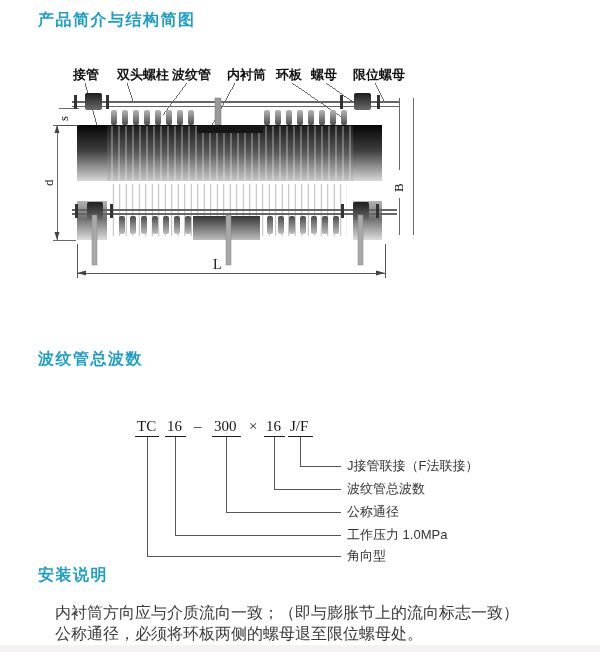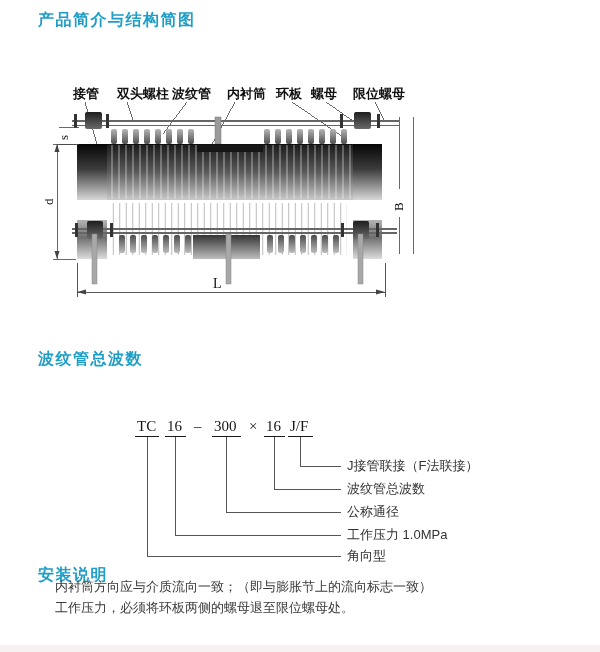--- a/index.html
+++ b/index.html
@@ -9,25 +9,25 @@
     position:relative;overflow:hidden;
   }
   .page{position:absolute;inset:0;background:#ffffff;padding-left:12px;}
   .sec-title{
     position:absolute;left:38px;
     font-size:16px;font-weight:bold;color:#1e9ec6;letter-spacing:1.5px;
   }
   #title-intro{top:10px;}
   #title-code{top:349px;}
   #title-install{top:565px;text-align:center;}
-  #diagram-wrap{position:absolute;left:45px;top:77px;width:420px;height:230px;}
+  #diagram-wrap{position:absolute;left:45px;top:58px;width:420px;height:230px;}
   #code-wrap{position:absolute;left:0;top:376px;width:600px;height:155px;margin-top:38px;}
   .install-text{
-    position:absolute;left:55px;top:576px;width:500px;
-    font-size:13px;line-height:21px;color:#3a3a3a;
+    position:absolute;left:55px;top:602px;width:500px;
+    font-size:16px;line-height:21px;color:#3a3a3a;
   }
   .footer-strip{
     position:absolute;left:0;top:645px;width:600px;height:7px;background:#f7f1f2;
   }
   
   .svg-label{font:bold 13px "Liberation Sans","DejaVu Sans",sans-serif;fill:#111;}
   .svg-dim{font:13px "Liberation Serif","DejaVu Serif",serif;fill:#111;}
   .svg-code{font:15px "Liberation Serif","DejaVu Serif",serif;fill:#151515;}
   .svg-ann{font:13px "Liberation Sans","DejaVu Sans",sans-serif;fill:#333;}
   svg line,svg polyline{shape-rendering:crispEdges;}
@@ -245,17 +245,17 @@
     <text class="svg-ann" x="347" y="102">公称通径</text>
     <text class="svg-ann" x="347" y="125">工作压力 1.0MPa</text>
     <text class="svg-ann" x="347" y="146">角向型</text>
   </svg>
   </div>
 
   <div class="sec-title" id="title-install">安装说明</div>
 
   <div class="install-text">
     <div>内衬筒方向应与介质流向一致；（即与膨胀节上的流向标志一致）</div>
-    <div>工作压力，必须将环板两侧的螺母退至限位螺母处。</div>
+    <div>公称通径，必须将环板两侧的螺母退至限位螺母处。</div>
   </div>
 
   <div class="footer-strip"></div>
 </div>
 
 </body></html>

